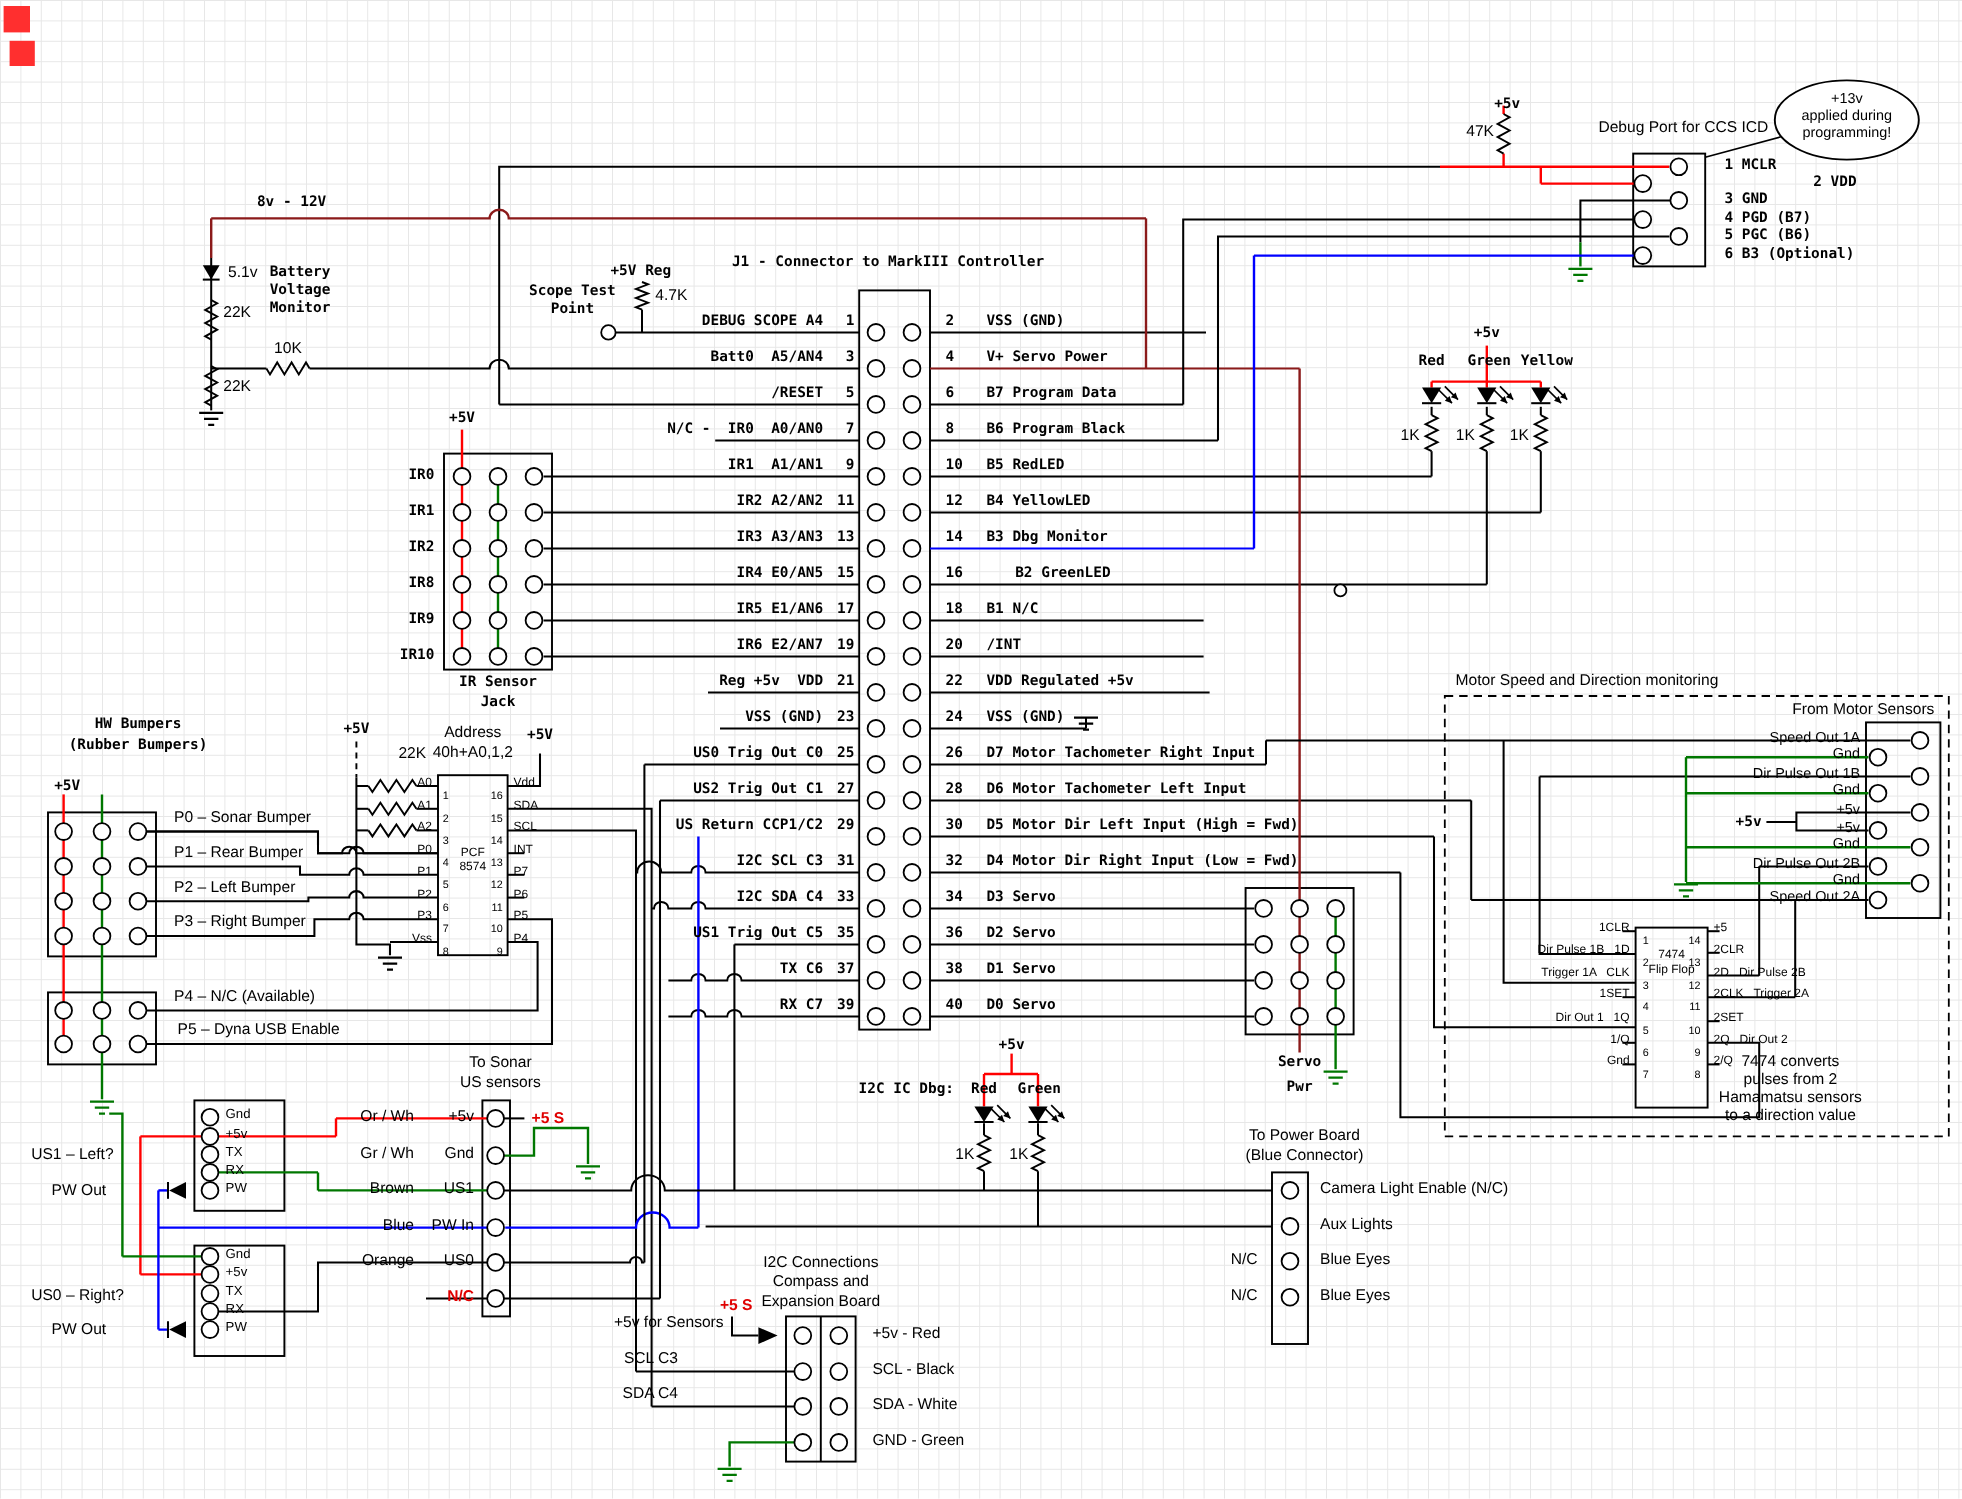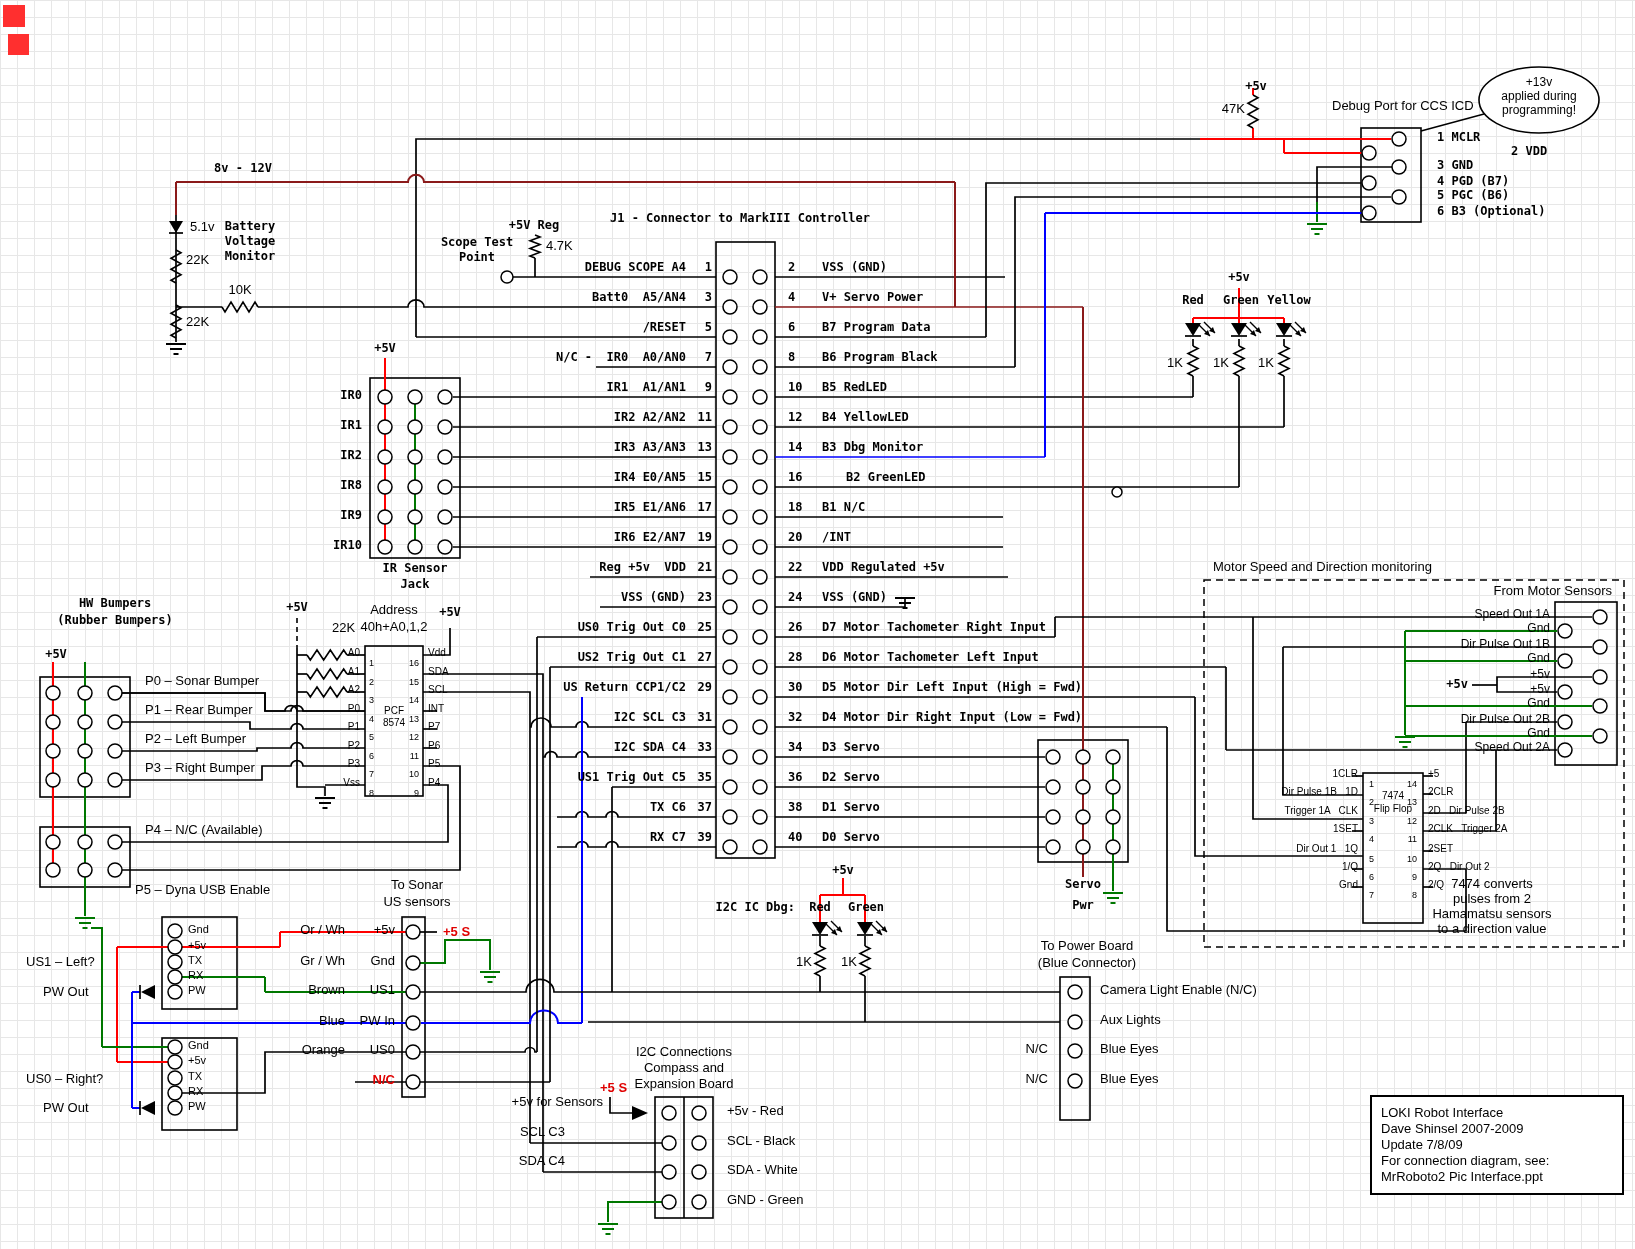--- a/index.html
+++ b/index.html
@@ -522,21 +522,21 @@
       <div class="lb m" style="top: 562px; left: 415px; transform: translateX(-50%);">IR Sensor</div>
       <div class="lb m" style="top: 578px; left: 415px; transform: translateX(-50%);">Jack</div>
       <div class="lb m" style="top: 597px; left: 115px; transform: translateX(-50%);">HW Bumpers</div>
       <div class="lb m" style="top: 614px; left: 115px; transform: translateX(-50%);">(Rubber Bumpers)</div>
       <div class="lb m" style="top: 648px; left: 56px; transform: translateX(-50%);">+5V</div>
       <div class="lb s" style="top: 674px; left: 145px;">P0 – Sonar Bumper</div>
       <div class="lb s" style="top: 703px; left: 145px;">P1 – Rear Bumper</div>
       <div class="lb s" style="top: 732px; left: 145px;">P2 – Left Bumper</div>
       <div class="lb s" style="top: 761px; left: 145px;">P3 – Right Bumper</div>
       <div class="lb s" style="top: 823px; left: 145px;">P4 – N/C (Available)</div>
-      <div class="lb s" style="top: 851px; left: 135px; margin-top: 32px;">P5 – Dyna USB Enable</div>
+      <div class="lb s" style="top: 851px; left: 148px;">P5 – Dyna USB Enable</div>
       <div class="lb m" style="top: 601px; left: 297px; transform: translateX(-50%);">+5V</div>
       <div class="lb s" style="top: 621px; left: 332px;">22K</div>
       <div class="lb s" style="top: 603px; left: 394px; transform: translateX(-50%);">Address</div>
       <div class="lb s" style="top: 620px; left: 394px; transform: translateX(-50%);">40h+A0,1,2</div>
       <div class="lb m" style="top: 606px; left: 450px; transform: translateX(-50%);">+5V</div>
       <div class="lb s10" style="top: 648px; right: 1275px;">A0</div>
       <div class="lb s9" style="top: 659px; left: 369px;">1</div>
       <div class="lb s10" style="top: 648px; left: 428px;">Vdd</div>
       <div class="lb s9" style="top: 659px; right: 1216px;">16</div>
       <div class="lb s10" style="top: 667px; right: 1275px;">A1</div>
@@ -673,20 +673,13 @@
       <div class="lb s9" style="top: 873px; left: 1369px;">6</div>
       <div class="lb s10" style="top: 862px; left: 1428px;">2Q   Dir Out 2</div>
       <div class="lb s9" style="top: 873px; right: 218px;">9</div>
       <div class="lb s10" style="top: 880px; right: 277px;">Gnd</div>
       <div class="lb s9" style="top: 891px; left: 1369px;">7</div>
       <div class="lb s10" style="top: 880px; left: 1428px;">2/Q</div>
       <div class="lb s9" style="top: 891px; right: 218px;">8</div>
       <div class="lb s10" style="top: 791px; left: 1393px; transform: translateX(-50%);">7474</div>
       <div class="lb s10" style="top: 804px; left: 1393px; transform: translateX(-50%);">Flip Flop</div>
     </div>
-  <div id="infobox">
-    <span>LOKI Robot Interface</span>
-    <span>Dave Shinsel 2007-2009</span>
-    <span>Update 7/8/09</span>
-    <span>For connection diagram, see:</span>
-    <span>MrRoboto2 Pic Interface.ppt</span>
-  </div>
 </div>
 
 </body></html>

